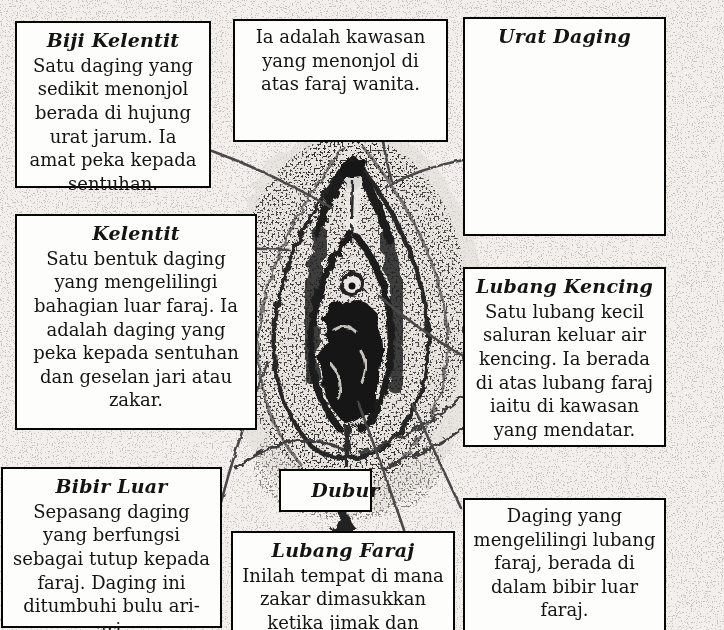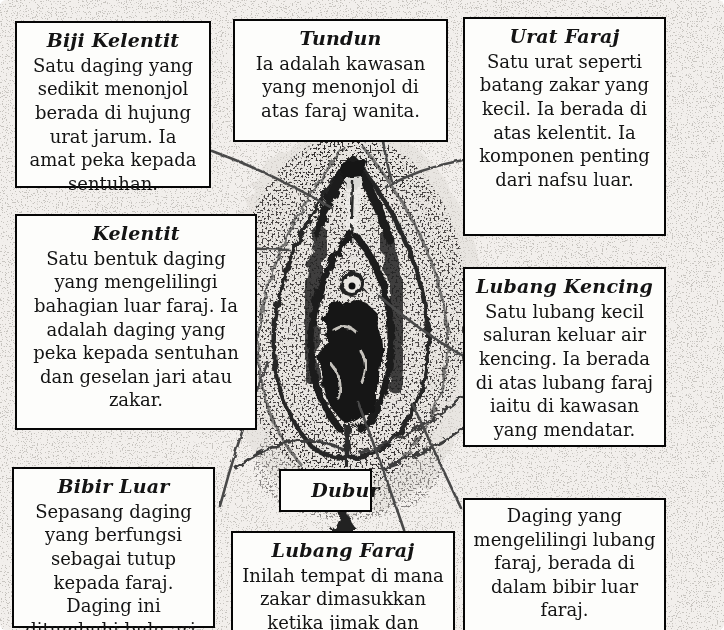--- a/index.html
+++ b/index.html
@@ -3,21 +3,20 @@
 <meta charset="utf-8">
 <style>
   html,body{margin:0;padding:0;}
   #stage{
     position:relative;
     width:724px;height:630px;
     background:#f2efec;
     overflow:hidden;
     font-family:"DejaVu Serif",serif;
     color:#141414;
-    border-radius:6px;
   }
   #art{position:absolute;left:0;top:0;z-index:1;pointer-events:none;}
   .box{
     position:absolute;
     background:#fdfdfb;
     border:2px solid #060606;
     box-sizing:border-box;
     text-align:center;
     padding:4px 8px;
     z-index:2;
@@ -37,21 +36,21 @@
     line-height:1.31;
   }
   .box.title-only{display:flex;align-items:center;justify-content:center;}
   .box.title-only h3{margin:0;}
   
   #b-biji{left:15px;top:21px;width:196px;height:167px;}
   #b-tundun{left:233px;top:19px;width:215px;height:123px;}
   #b-urat{left:463px;top:17px;width:203px;height:219px;}
   #b-kelentit{left:15px;top:214px;width:242px;height:216px;}
   #b-kencing{left:463px;top:267px;width:203px;height:180px;}
-  #b-bibirluar{left:12px;top:467px;width:203px;height:161px;}
+  #b-bibirluar{left:1px;top:467px;width:221px;height:161px;}
   #b-dubur{left:279px;top:469px;width:93px;height:43px;padding-left:48px;}
   #b-faraj{left:231px;top:531px;width:224px;height:120px;}
   #b-bibirdalam{left:463px;top:498px;width:203px;height:150px;}
 </style>
 </head>
 <body>
 
 <div id="stage">
 
   <svg id="art" width="724" height="630" viewBox="0 0 724 630">
@@ -143,27 +142,25 @@
       <path d="M461,508 Q436,455 413,405"></path>
     </g>
   </svg>
 
   <div class="box" id="b-biji">
     <h3>Biji Kelentit</h3>
     <p>Satu daging yang sedikit menonjol berada di hujung urat jarum. Ia amat peka kepada sentuhan.</p>
   </div>
 
   <div class="box" id="b-tundun">
-    <h3>Tundun</h3>
     <p>Ia adalah kawasan yang menonjol di atas faraj wanita.</p>
   </div>
 
   <div class="box" id="b-urat">
-    <h3>Urat Faraj</h3>
-    <p>Satu urat seperti batang zakar yang kecil. Ia berada di atas kelentit. Ia komponen penting dari nafsu luar.</p>
+    <h3>Urat Daging</h3>
   </div>
 
   <div class="box" id="b-kelentit">
     <h3>Kelentit</h3>
     <p>Satu bentuk daging yang mengelilingi bahagian luar faraj. Ia adalah daging yang peka kepada sentuhan dan geselan jari atau zakar.</p>
   </div>
 
   <div class="box" id="b-kencing">
     <h3>Lubang Kencing</h3>
     <p>Satu lubang kecil saluran keluar air kencing. Ia berada di atas lubang faraj iaitu di kawasan yang mendatar.</p>

